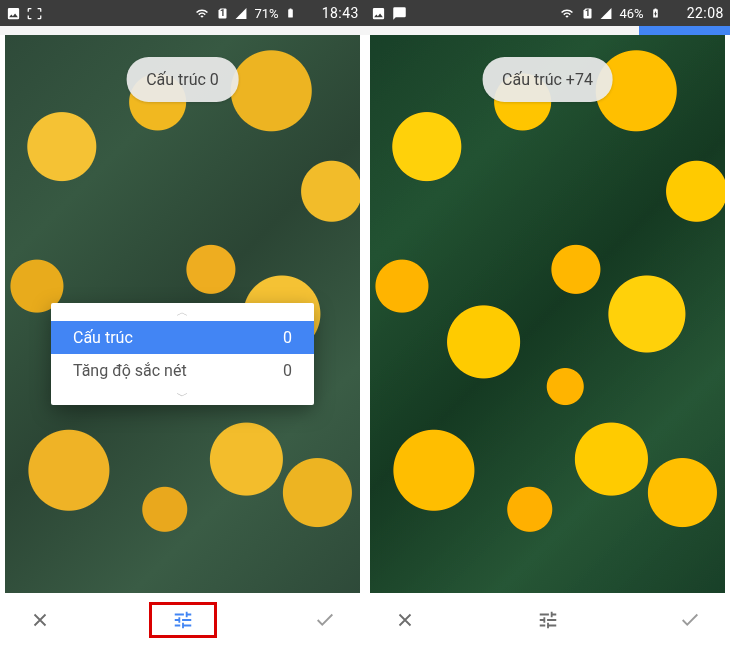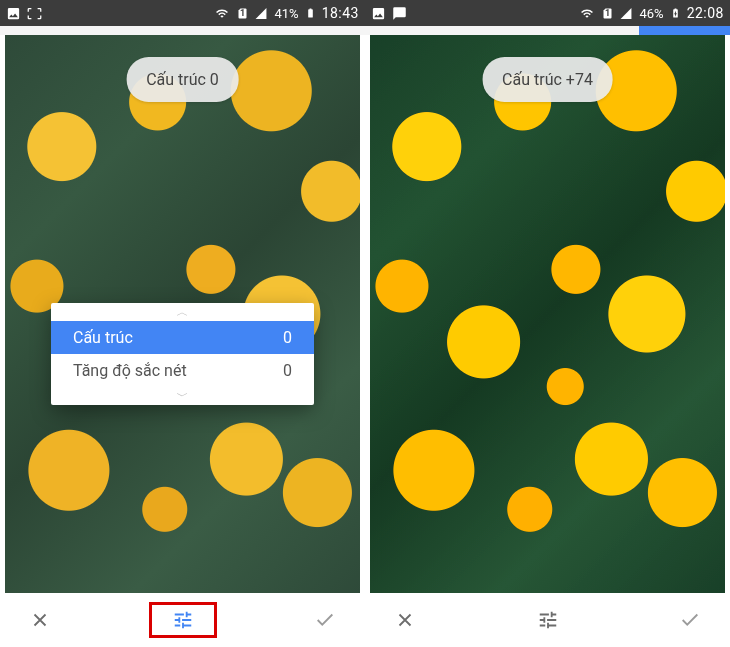--- a/index.html
+++ b/index.html
@@ -8,21 +8,21 @@
   .phone { width: 365px; position: relative; display: flex; flex-direction: column; }
 
   
   .statusbar {
     height: 26px; width: 100%;
     background: #3c3c3c; color: #fff;
     display: flex; align-items: center; justify-content: space-between;
     font-size: 13px; padding: 0 6px;
   }
   .status-left, .status-right { display: flex; align-items: center; gap: 6px; }
-  .status-time { font-size: 14px; font-weight: 400; letter-spacing: 0.5px; }
+  .status-time { font-size: 14px; font-weight: 400; letter-spacing: 0.5px; margin-left: 20px; }
   .ic { display: inline-flex; }
 
   
   .tabstrip { height: 9px; background: #f5f5f5; position: relative; }
   .tabstrip .blue-seg {
     position: absolute; top: 0; height: 9px; background: #4285f4;
   }
 
   
   .canvas {
@@ -121,21 +121,21 @@
           <svg width="12" height="15" viewBox="0 0 24 24" fill="#fff">
               <path d="M19 2H9L5 6v14a2 2 0 0 0 2 2h12a2 2 0 0 0 2-2V4a2 2 0 0 0-2-2z"></path>
             </svg>
           <span style="position:absolute;inset:0;display:flex;align-items:center;justify-content:center;color:#3c3c3c;font-size:9px;font-weight:700">1</span>
         </span>
         <span class="ic">
           <svg width="14" height="13" viewBox="0 0 24 24" fill="#fff">
               <path d="M2 22h20V2L2 22z"></path>
             </svg>
         </span>
-        <span>41%</span>
+        <span>71%</span>
         <span class="ic">
           <svg width="11" height="16" viewBox="0 0 24 24" fill="#fff">
               <path d="M15.67 4H14V2h-4v2H8.33C7.6 4 7 4.6 7 5.33v15.34C7 21.4 7.6 22 8.33 22h7.34C16.4 22 17 21.4 17 20.67V5.33C17 4.6 16.4 4 15.67 4z"></path>
             </svg>
         </span>
         <span class="status-time">18:43</span>
       </div>
     </div>
 
     <div class="tabstrip"></div>

